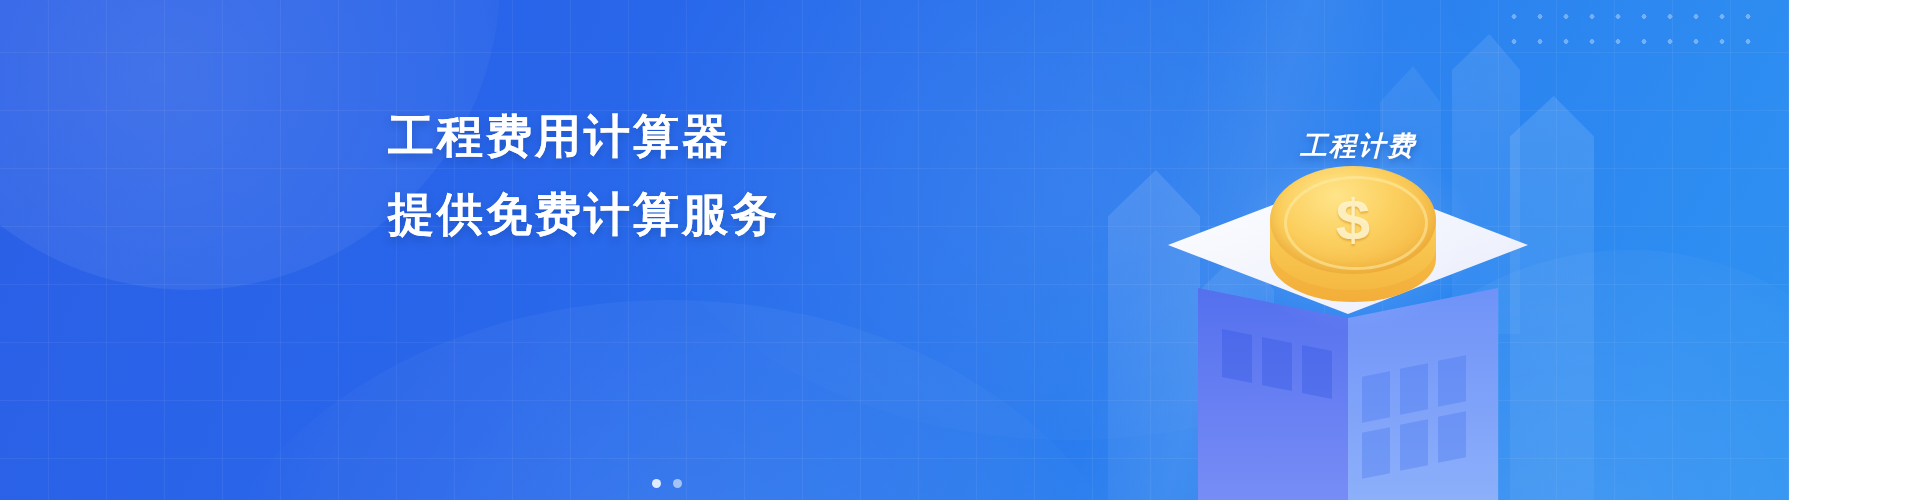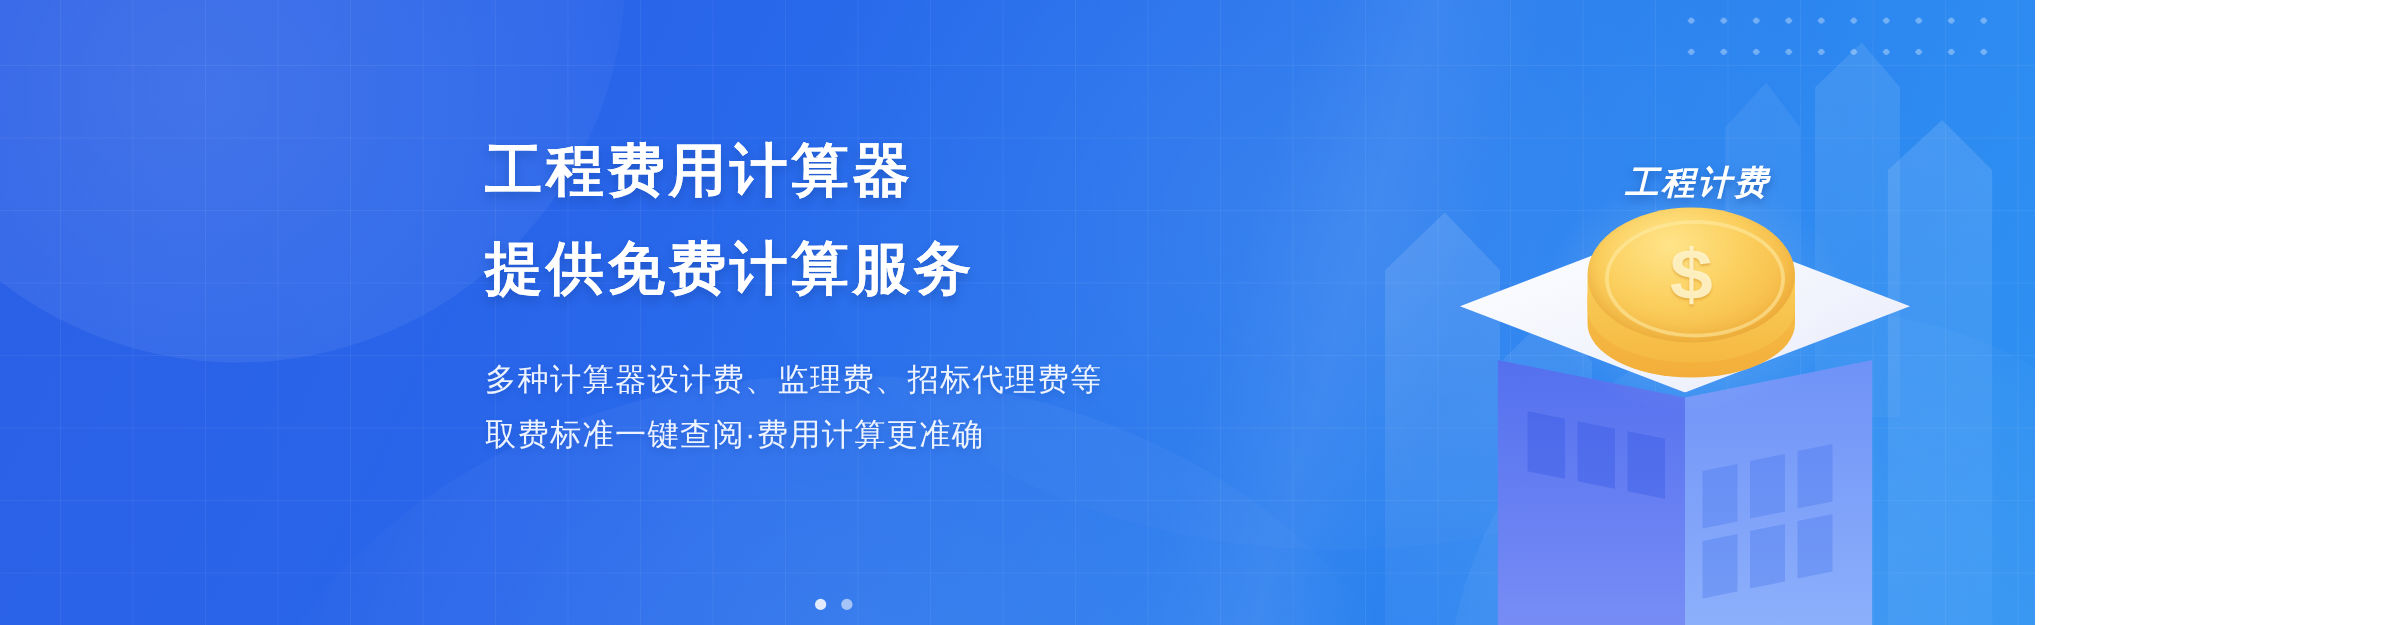--- a/index.html
+++ b/index.html
@@ -2,21 +2,21 @@
 <html><head>
 <meta charset="utf-8">
 <style>
   html,body{margin:0;padding:0;}
   body{
     width:1920px;height:500px;overflow:hidden;
     font-family:"Liberation Sans","DejaVu Sans",sans-serif;
   }
 
   .banner{
-    position:relative;width:1628px;height:500px;overflow:hidden;
+    position:relative;width:1789px;height:500px;overflow:hidden;
     background:linear-gradient(115deg,#2b5fe6 0%,#2866ea 32%,#2b80ef 68%,#2f93f2 100%);
   }
 
   
   .grid{
     position:absolute;inset:0;
     background-image:
       linear-gradient(to right,rgba(255,255,255,.055) 1px,transparent 1px),
       linear-gradient(to bottom,rgba(255,255,255,.055) 1px,transparent 1px);
     background-size:58px 58px;
@@ -171,24 +171,20 @@
   <div class="glow-tl"></div>
   <div class="glow-center"></div>
   <div class="glow-bl"></div>
   <div class="glow-r"></div>
   <div class="ray"></div>
   <div class="dots-tr"></div>
 
   <div class="copy">
     <div class="title-line">工程费用计算器</div>
     <div class="title-line second">提供免费计算服务</div>
-    <div class="subtitle">
-      <div>多种计算器设计费、监理费、招标代理费等</div>
-      <div>取费标准一键查阅·费用计算更准确</div>
-    </div>
   </div>
 
   <div class="dots">
     <span class="dot active"></span>
     <span class="dot"></span>
   </div>
 
   <div class="illo">
 
     <div class="tower t1"></div>

